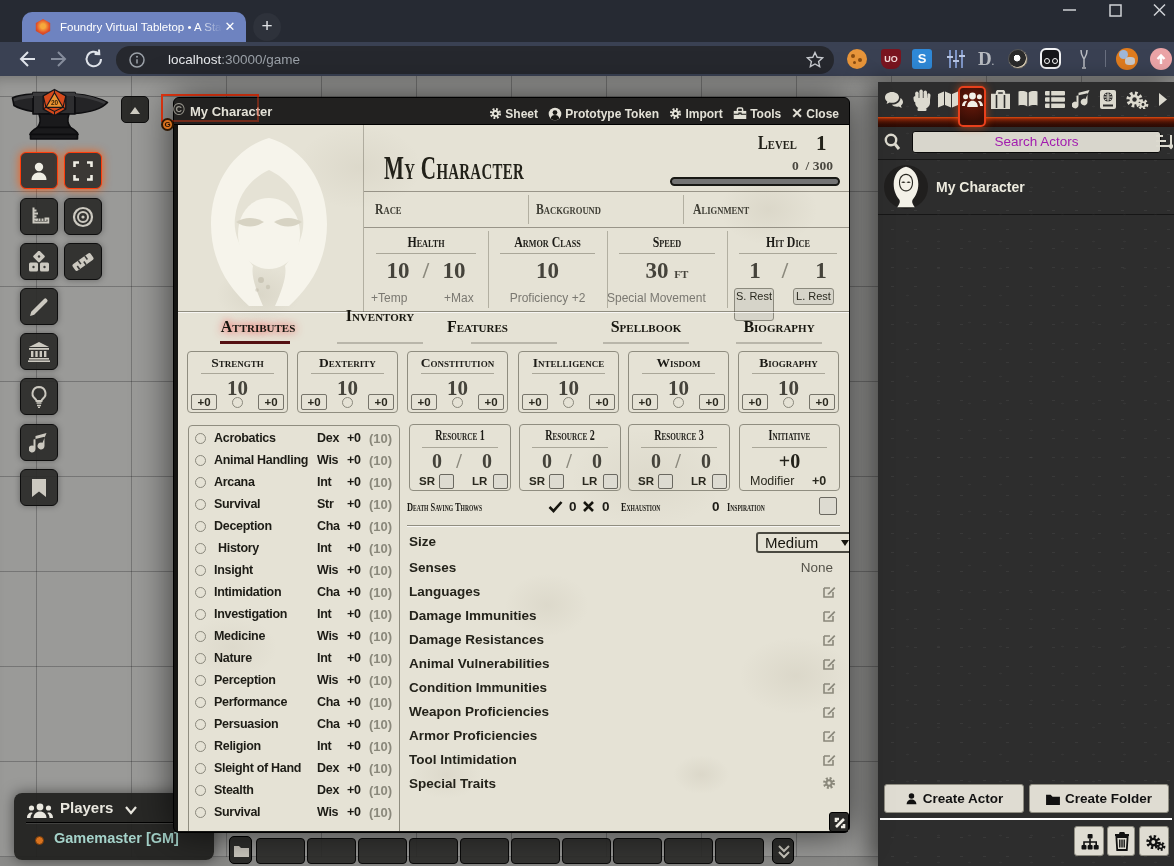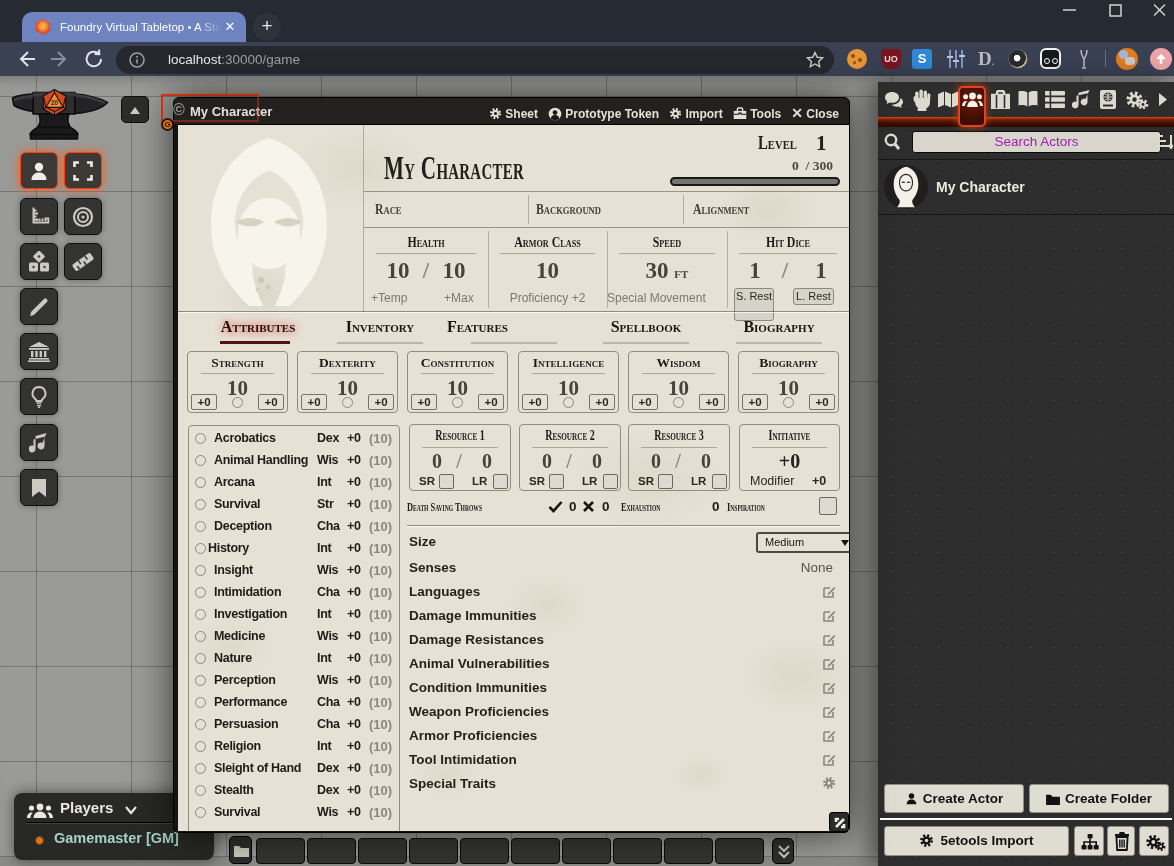--- a/index.html
+++ b/index.html
@@ -407,25 +407,20 @@
   <div class="abs" style="left:0px;top:54px;width:296px;height:1px;background:rgba(0,0,0,0.5);"></div>
  </div>
  <div class="lbtn" style="left:6px;top:702px;width:140px;height:29px;line-height:27px;"><svg style="vertical-align:-2px;margin-right:5px" width="13" height="13" viewBox="0 0 20 20">
         <circle cx="10" cy="6" r="4.2" fill="#111"></circle>
         <path d="M2.5 19 c0-5 3.4-7.6 7.5-7.6 s7.5 2.6 7.5 7.6 z" fill="#111"></path>
       </svg>Create Actor</div>
  <div class="lbtn" style="left:151px;top:702px;width:140px;height:29px;line-height:27px;"><svg style="vertical-align:-2px;margin-right:5px" width="14" height="12" viewBox="0 0 15 13">
         <path d="M0 2 h5 l2 2 h8 v9 h-15 z" fill="#111"></path>
       </svg>Create Folder</div>
  <div class="abs" style="left:2px;top:736px;width:292px;height:2px;background:#fff;"></div>
- <div class="lbtn" style="left:6px;top:744px;width:185px;height:30px;line-height:28px;"><svg style="vertical-align:-3px;margin-right:6px" width="15" height="15" viewBox="0 0 24 24">
-        <circle cx="12" cy="12" r="7.5" fill="none" stroke="#111" stroke-width="5.5" stroke-dasharray="3.1 2.8"></circle>
-        <circle cx="12" cy="12" r="6.3" fill="#111"></circle>
-        <circle cx="12" cy="12" r="2.8" fill="#dfdcd2"></circle>
-      </svg>5etools Import</div>
  <div class="lbtn" style="left:196px;top:744px;width:30px;height:30px;">
       <svg class="abs" style="left:6px;top:6px" width="18" height="18" viewBox="0 0 18 18">
         <g fill="#111">
           <rect x="6.6" y="1" width="5" height="4.4" rx="1"></rect>
           <rect x="0.5" y="12" width="5" height="4.4" rx="1"></rect>
           <rect x="6.6" y="12" width="5" height="4.4" rx="1"></rect>
           <rect x="12.7" y="12" width="5" height="4.4" rx="1"></rect>
         </g>
         <path d="M9 5.5 V9 M3 12 V9 H15.2 V12 M9 9 V12" stroke="#111" stroke-width="1.6" fill="none"></path>
       </svg>
@@ -527,21 +522,21 @@
   <div class="hline" style="left:561px;top:128px;width:98px;background:rgba(60,56,44,0.35);"></div>
   <div class="num abs" style="left:557px;top:133px;width:40px;text-align:center;font-size:23px;">1</div>
   <div class="num abs" style="left:597px;top:133px;width:20px;text-align:center;font-size:23px;color:#8a887c;">/</div>
   <div class="num abs" style="left:623px;top:133px;width:40px;text-align:center;font-size:23px;">1</div>
   <div class="abs" style="left:556px;top:163px;width:40px;height:33px;background:#d6d4c9;border:1px solid #8b897d;border-radius:3px;font-size:11px;text-align:center;line-height:15px;color:#2a291f;">S. Rest</div>
   <div class="abs" style="left:615px;top:163px;width:41px;height:17px;background:#d6d4c9;border:1px solid #8b897d;border-radius:3px;font-size:11px;text-align:center;line-height:15px;color:#2a291f;">L. Rest</div>
   <div class="hline" style="left:0px;top:186px;width:671px;background:rgba(60,56,44,0.5);box-shadow:0 1px 0 rgba(255,255,255,0.7);"></div>
 
   <div class="sc abs" style="left:13px;top:193px;width:134px;text-align:center;font-size:16px;color:#17160f;text-shadow:0 0 7px rgba(255,80,80,0.75),0 0 10px rgba(255,80,80,0.55);">Attributes</div>
   <div class="abs" style="left:42px;top:216px;width:70px;height:3px;background:#541012;"></div>
-  <div class="sc abs" style="left:135px;top:193px;width:134px;text-align:center;font-size:16px;color:#17160f;">Inventory</div>
+  <div class="sc abs" style="left:135px;top:182px;width:134px;text-align:center;font-size:16px;color:#17160f;">Inventory</div>
   <div class="abs" style="left:159px;top:217px;width:86px;height:2px;background:#b9b6aa;"></div>
   <div class="sc abs" style="left:269px;top:193px;width:134px;text-align:left;font-size:16px;color:#17160f;">Features</div>
   <div class="abs" style="left:293px;top:217px;width:86px;height:2px;background:#b9b6aa;"></div>
   <div class="sc abs" style="left:401px;top:193px;width:134px;text-align:center;font-size:16px;color:#17160f;">Spellbook</div>
   <div class="abs" style="left:425px;top:217px;width:86px;height:2px;background:#b9b6aa;"></div>
   <div class="sc abs" style="left:534px;top:193px;width:134px;text-align:center;font-size:16px;color:#17160f;">Biography</div>
   <div class="abs" style="left:558px;top:217px;width:86px;height:2px;background:#b9b6aa;"></div>
 
   <div class="abox" style="left:9px;top:226px;width:101px;height:62px;">
 <div class="sc abs" style="left:0;top:3px;width:99px;text-align:center;font-size:13.5px;">Strength</div>
@@ -612,21 +607,21 @@
 <div class="skname" style="left:36px;top:372px;">Survival</div>
 <div class="skname" style="left:139px;top:372px;width:26px;">Str</div>
 <div class="skname" style="left:169px;top:372px;">+0</div>
 <div class="abs grey" style="left:191px;top:372px;font-size:13px;font-weight:600;color:#8a887b;">(10)</div>
 <div class="radio" style="left:17px;top:396px;"></div>
 <div class="skname" style="left:36px;top:394px;">Deception</div>
 <div class="skname" style="left:139px;top:394px;width:26px;">Cha</div>
 <div class="skname" style="left:169px;top:394px;">+0</div>
 <div class="abs grey" style="left:191px;top:394px;font-size:13px;font-weight:600;color:#8a887b;">(10)</div>
 <div class="radio" style="left:17px;top:418px;"></div>
-<div class="skname" style="left:30px;top:416px;">History</div>
+<div class="skname" style="left:40px;top:416px;">History</div>
 <div class="skname" style="left:139px;top:416px;width:26px;">Int</div>
 <div class="skname" style="left:169px;top:416px;">+0</div>
 <div class="abs grey" style="left:191px;top:416px;font-size:13px;font-weight:600;color:#8a887b;">(10)</div>
 <div class="radio" style="left:17px;top:440px;"></div>
 <div class="skname" style="left:36px;top:438px;">Insight</div>
 <div class="skname" style="left:139px;top:438px;width:26px;">Wis</div>
 <div class="skname" style="left:169px;top:438px;">+0</div>
 <div class="abs grey" style="left:191px;top:438px;font-size:13px;font-weight:600;color:#8a887b;">(10)</div>
 <div class="radio" style="left:17px;top:462px;"></div>
 <div class="skname" style="left:36px;top:460px;">Intimidation</div>
@@ -744,21 +739,21 @@
 <div class="trait" style="left:231px;top:435px;">Senses</div>
 <div class="trait" style="left:231px;top:459px;">Languages</div>
 <div class="trait" style="left:231px;top:483px;">Damage Immunities</div>
 <div class="trait" style="left:231px;top:507px;">Damage Resistances</div>
 <div class="trait" style="left:231px;top:531px;">Animal Vulnerabilities</div>
 <div class="trait" style="left:231px;top:555px;">Condition Immunities</div>
 <div class="trait" style="left:231px;top:579px;">Weapon Proficiencies</div>
 <div class="trait" style="left:231px;top:603px;">Armor Proficiencies</div>
 <div class="trait" style="left:231px;top:627px;">Tool Intimidation</div>
 <div class="trait" style="left:231px;top:651px;">Special Traits</div>
-<div class="abs" style="left:578px;top:407px;width:102px;height:21px;border:2px solid #4a4941;border-radius:3px;font-size:11px;color:#17160f;line-height:17px;"><span style="margin-left:7px;">Medium</span><svg class="abs" style="right:7px;top:6px" width="8" height="7">
+<div class="abs" style="left:578px;top:407px;width:102px;height:21px;border:2px solid #4a4941;border-radius:3px;font-size:15px;color:#17160f;line-height:17px;"><span style="margin-left:7px;">Medium</span><svg class="abs" style="right:7px;top:6px" width="8" height="7">
           <path d="M0 0 H8 L4 6 Z" fill="#17160f"></path>
         </svg></div>
 <div class="abs" style="left:560px;top:435px;width:95px;text-align:right;font-size:13.5px;color:#55534a;">None</div>
 <svg class="abs" style="left:645px;top:460px" width="13" height="13" viewBox="0 0 13 13">
         <path d="M1 3 H7 M1 3 V12 H10 V7" stroke="#8a887b" stroke-width="1.6" fill="none"></path>
         <path d="M5 8.2 L11.2 2 L12.4 3.2 L6.2 9.4 L4.6 9.8 Z" fill="#8a887b"></path>
       </svg>
 <svg class="abs" style="left:645px;top:484px" width="13" height="13" viewBox="0 0 13 13">
         <path d="M1 3 H7 M1 3 V12 H10 V7" stroke="#8a887b" stroke-width="1.6" fill="none"></path>
         <path d="M5 8.2 L11.2 2 L12.4 3.2 L6.2 9.4 L4.6 9.8 Z" fill="#8a887b"></path>

